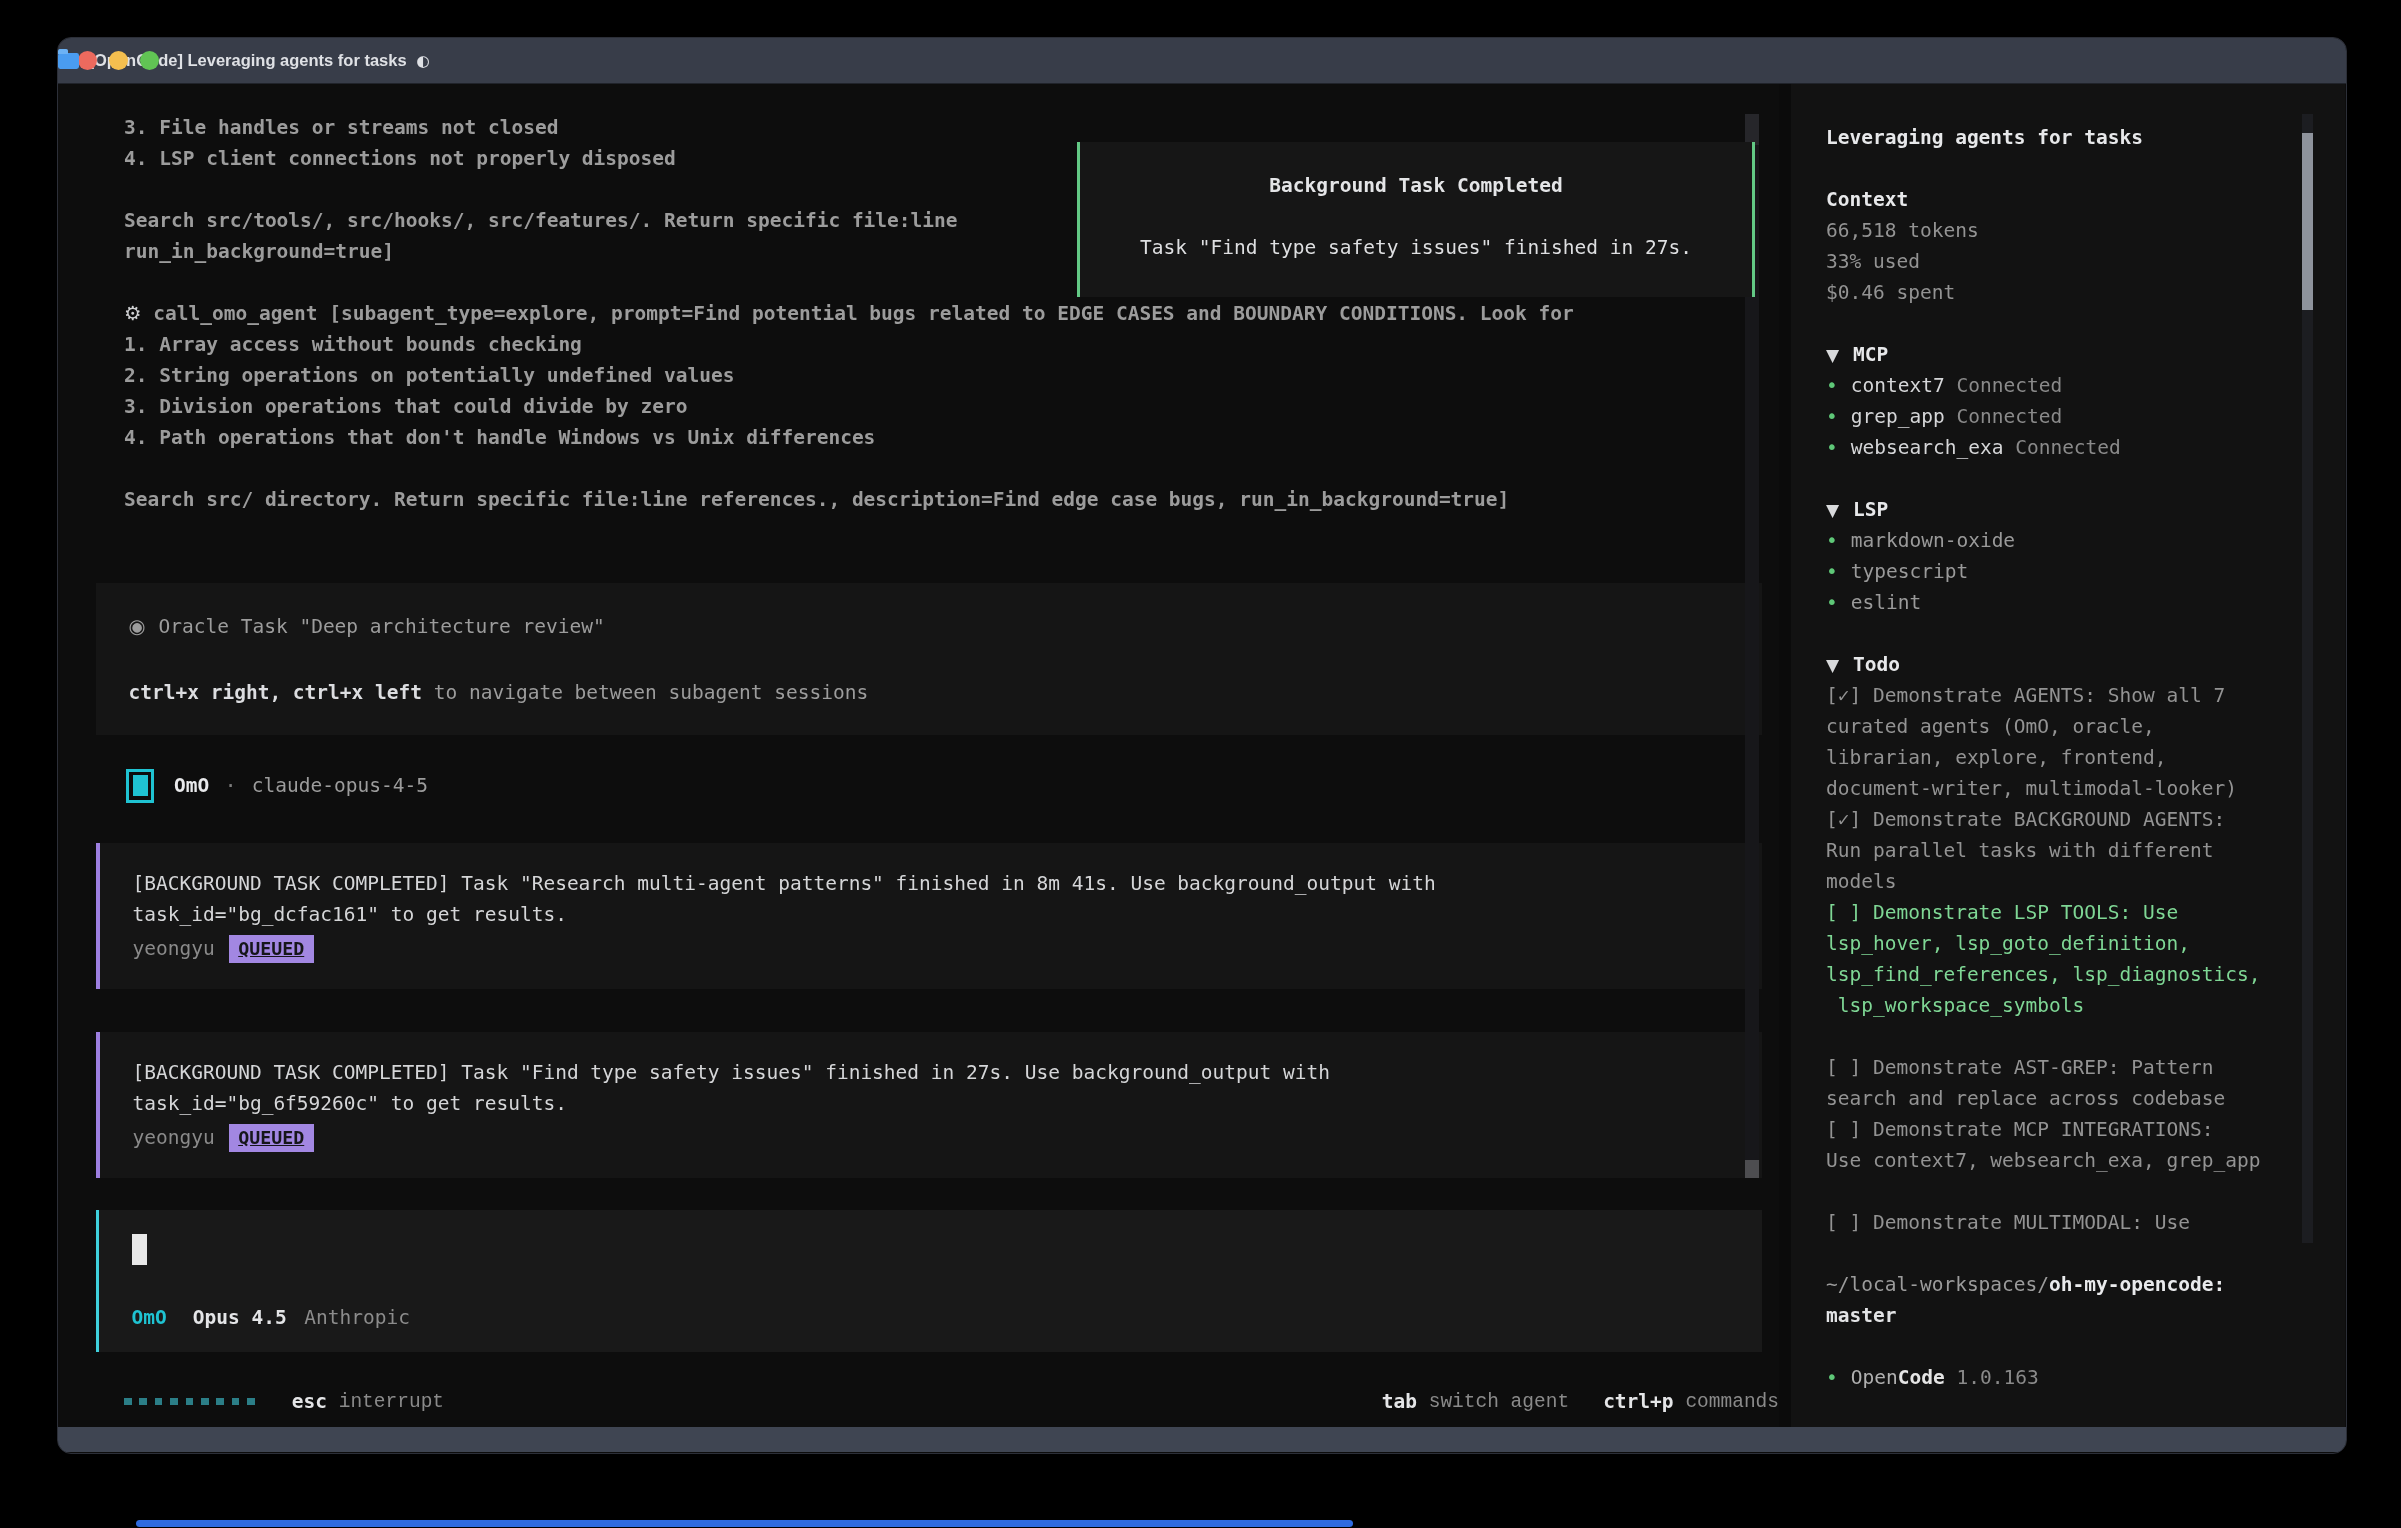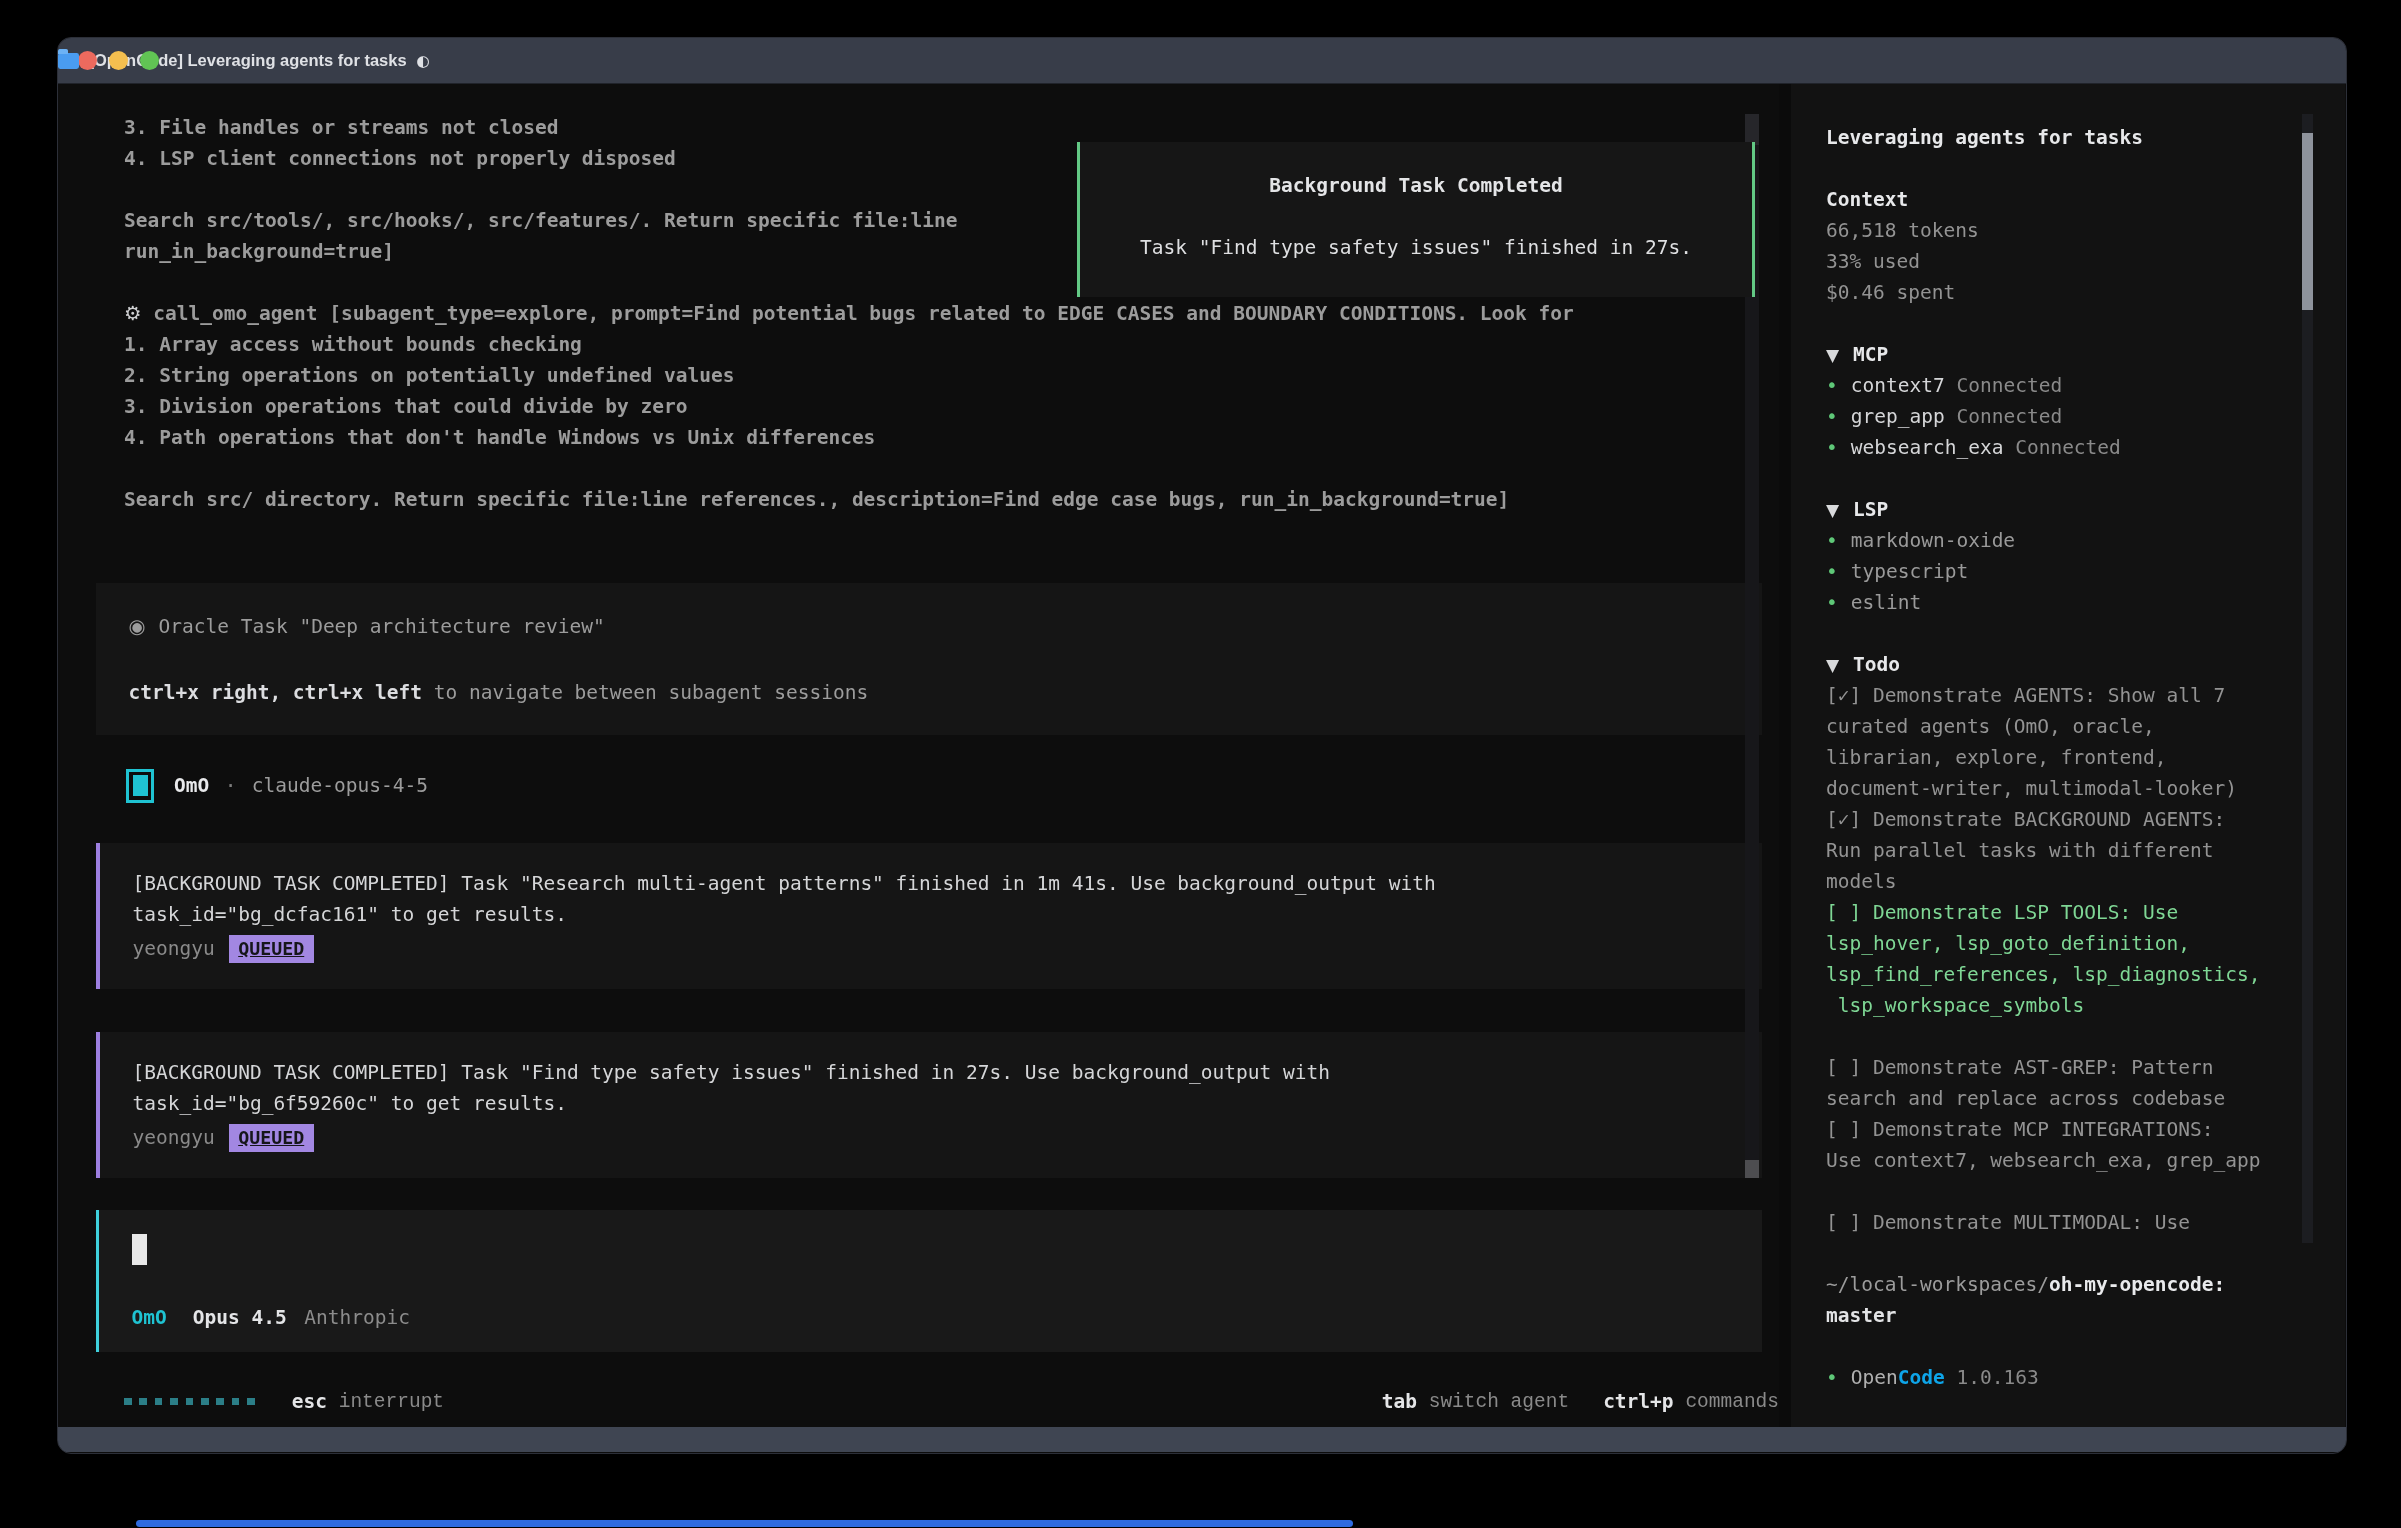--- a/index.html
+++ b/index.html
@@ -95,21 +95,21 @@
   .sec-name { font-weight:bold; color:#e7e8ea; }
   .bullet { color:#5fc878; margin-right:13px; }
   .item-name { color:#d5d6d8; }
   .item-status { color:#8a8a8a; margin-left:11.8px; }
   .lsp-name { color:#9a9a9a; }
   .sl-green { color:#7fd795; }
   .path-prefix { color:#9c9c9c; }
   .path-repo { color:#e9eaec; font-weight:bold; }
   .sl-branch { color:#e2e3e5; font-weight:bold; }
   .foot-light { color:#b0b0b0; }
-  .foot-bold { color:#0ea5e9; font-weight:bold; }
+  .foot-bold { color:#e5e5e5; font-weight:bold; }
   .foot-ver { color:#8a8a8a; margin-left:11.8px; }
 
   .sidebar-scrollbar { position:absolute; left:511px; top:29.5px; width:10.6px; height:1129px; background:#1c1d21; }
   .ssb-thumb { position:absolute; left:0; right:0; top:19.5px; height:177px; background:#8e939c; }
 
   .bottom-frame { height:25.4px; background:#3f4552; }
 
   .dock-bar { position:absolute; left:136px; top:1520px; width:1217px; height:7px;
               background:#2f6be0; border-radius:3.5px; }
 </style>
@@ -169,21 +169,21 @@
       <div class="agent-header">
         <span class="omo-icon">
             <span class="omo-icon-fill" style="display:block"></span>
           </span>
         <span class="agent-name">OmO</span>
         <span class="agent-sep">·</span>
         <span class="agent-model">claude-opus-4-5</span>
       </div>
 
       <div class="msg msg1">
-        <div class="line">[BACKGROUND TASK COMPLETED] Task "Research multi-agent patterns" finished in 1m 41s. Use background_output with</div>
+        <div class="line">[BACKGROUND TASK COMPLETED] Task "Research multi-agent patterns" finished in 8m 41s. Use background_output with</div>
         <div class="line">task_id="bg_dcfac161" to get results.</div>
         <div class="msg-meta">
           <span class="msg-author">yeongyu</span>
           <span class="badge">QUEUED</span>
         </div>
       </div>
 
       <div class="msg msg2">
         <div class="line">[BACKGROUND TASK COMPLETED] Task "Find type safety issues" finished in 27s. Use background_output with</div>
         <div class="line">task_id="bg_6f59260c" to get results.</div>

